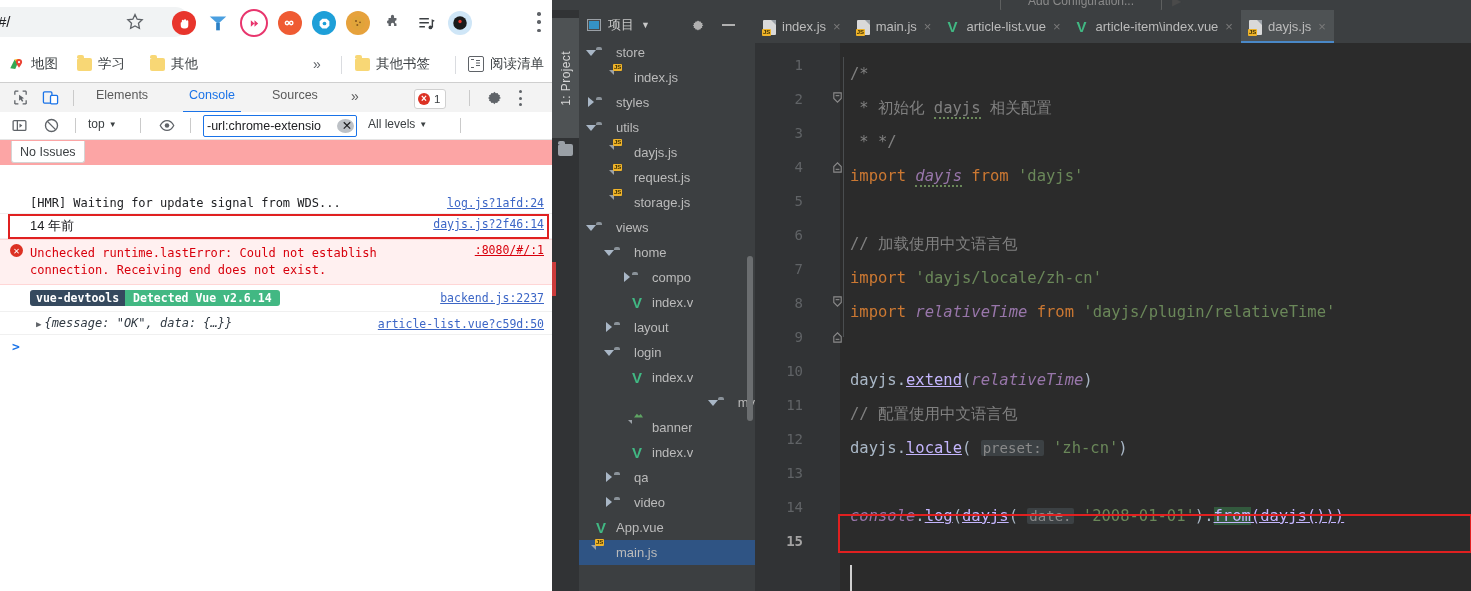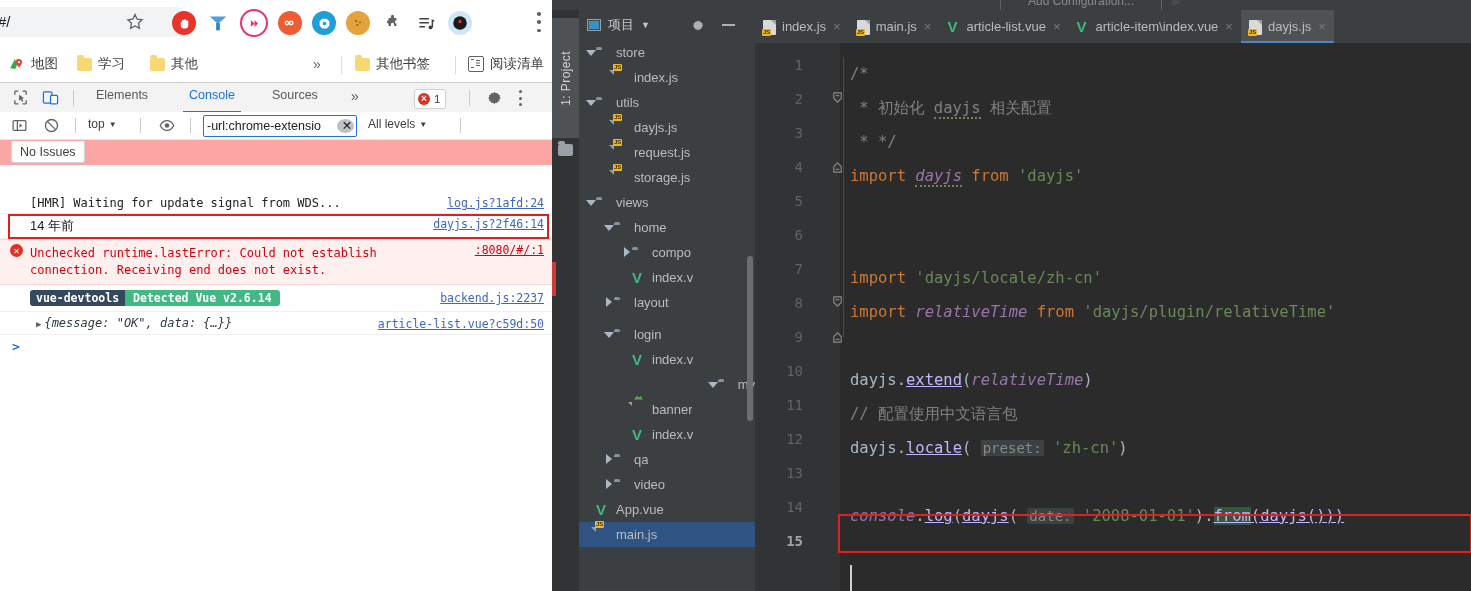--- a/index.html
+++ b/index.html
@@ -397,20 +397,25 @@
             <span class="tarrow down"></span>
             <span class="ticon"><span class="i-folder"></span></span>
             <span class="tlabel">store</span>
           </div>
           <div class="tnode" style="padding-left: 24px;">
             <span class="tarrow"></span>
             <span class="ticon"><span class="i-js"></span></span>
             <span class="tlabel">index.js</span>
           </div>
           <div class="tnode" style="padding-left: 6px;">
+            <span class="tarrow right"></span>
+            <span class="ticon"><span class="i-folder"></span></span>
+            <span class="tlabel">styles</span>
+          </div>
+          <div class="tnode" style="padding-left: 6px;">
             <span class="tarrow down"></span>
             <span class="ticon"><span class="i-folder"></span></span>
             <span class="tlabel">utils</span>
           </div>
           <div class="tnode" style="padding-left: 24px;">
             <span class="tarrow"></span>
             <span class="ticon"><span class="i-js"></span></span>
             <span class="tlabel">dayjs.js</span>
           </div>
           <div class="tnode" style="padding-left: 24px;">
@@ -441,21 +446,21 @@
           <div class="tnode" style="padding-left: 42px;">
             <span class="tarrow"></span>
             <span class="ticon i-vue">V</span>
             <span class="tlabel">index.v</span>
           </div>
           <div class="tnode" style="padding-left: 24px;">
             <span class="tarrow right"></span>
             <span class="ticon"><span class="i-folder"></span></span>
             <span class="tlabel">layout</span>
           </div>
-          <div class="tnode" style="padding-left: 24px; margin-top: 7px;">
+          <div class="tnode" style="padding-left: 24px;">
             <span class="tarrow down"></span>
             <span class="ticon"><span class="i-folder"></span></span>
             <span class="tlabel">login</span>
           </div>
           <div class="tnode" style="padding-left: 42px;">
             <span class="tarrow"></span>
             <span class="ticon i-vue">V</span>
             <span class="tlabel">index.v</span>
           </div>
           <div class="tnode" style="padding-left: 24px; justify-content: flex-end;">
@@ -566,20 +571,21 @@
             <path d="M5 9h4" stroke="#8a8a8a" stroke-width="1.2"></path>
         </svg>
         <div style="position:absolute;left:88px;top:14px;width:1px;height:280px;background:#4a4d4f;"></div>
       </div>
 
       <div class="code">
         <div class="cl" style="top:14px;"><span class="c-com">/*</span></div>
         <div class="cl" style="top:48px;"><span class="c-com"> * 初始化 </span><span class="c-com squig">dayjs</span><span class="c-com"> 相关配置</span></div>
         <div class="cl" style="top:82px;"><span class="c-com"> * */</span></div>
         <div class="cl" style="top:116px;"><span class="c-kw">import</span> <span class="c-ident squig">dayjs</span> <span class="c-kw">from</span> <span class="c-str">'dayjs'</span></div>
+        <div class="cl" style="top:184px;"><span class="c-com">// 加载使用中文语言包</span></div>
         <div class="cl" style="top:252px;"><span class="c-kw">import</span> <span class="c-ident">relativeTime</span> <span class="c-kw">from</span> <span class="c-str">'dayjs/plugin/relativeTime'</span></div>
         <div class="cl" style="top:218px;"><span class="c-kw">import</span> <span class="c-str">'dayjs/locale/zh-cn'</span></div>
         <div class="cl" style="top:320px;"><span class="c-pl">dayjs.</span><span class="c-fn">extend</span><span class="c-pl">(</span><span class="c-ident">relativeTime</span><span class="c-pl">)</span></div>
         <div class="cl" style="top:354px;"><span class="c-com">// 配置使用中文语言包</span></div>
         <div class="cl" style="top:388px;"><span class="c-pl">dayjs.</span><span class="c-fn">locale</span><span class="c-pl">( </span><span class="c-hint">preset:</span> <span class="c-str">'zh-cn'</span><span class="c-pl">)</span></div>
         <div class="cl" style="top:456px;"><span class="c-ident">console</span><span class="c-pl">.</span><span class="c-fn">log</span><span class="c-pl">(</span><span class="c-fn">dayjs</span><span class="c-pl">( </span><span class="c-hint">date:</span> <span class="c-str">'2008-01-01'</span><span class="c-pl">).</span><span class="c-fn c-match">from</span><span class="c-fn">(dayjs()))</span></div>
         <div class="hlbox"></div>
         <div class="caret"></div>
       </div>
     </div>

